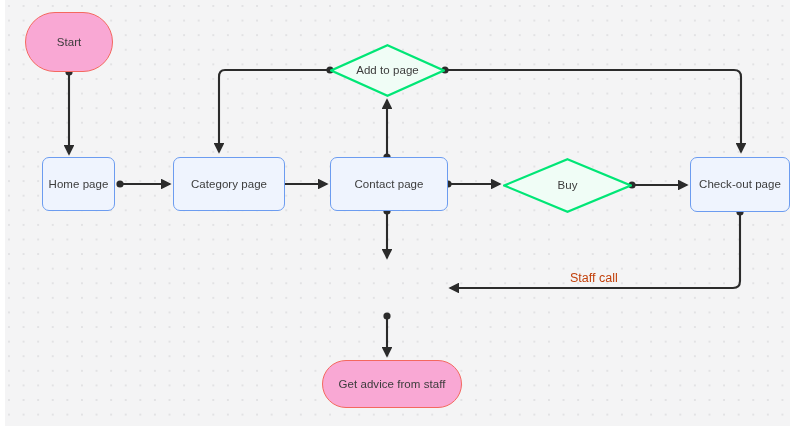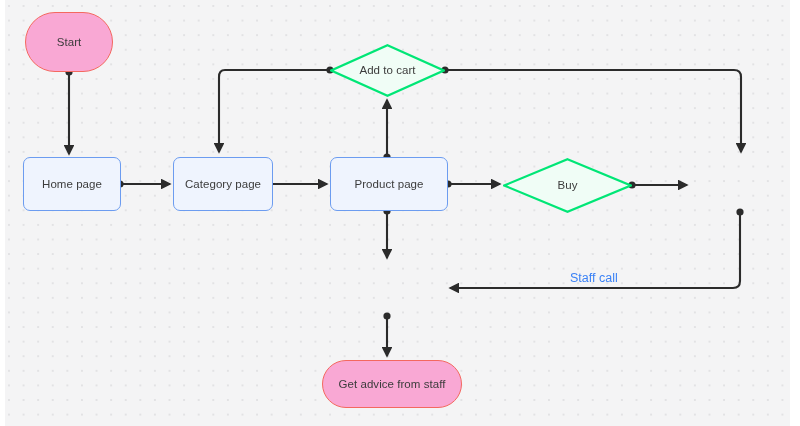--- a/index.html
+++ b/index.html
@@ -70,21 +70,21 @@
     height: 100%;
   }
   .diamond-label {
     position: relative;
     z-index: 2;
   }
   .edge-label {
     position: absolute;
     font-family: "Liberation Sans", sans-serif;
     font-size: 12.5px;
-    color: #3b82f6;
+    color: #c2410c;
     background: transparent;
     white-space: nowrap;
   }
 </style>
 </head>
 <body>
 
 <div id="canvas">
 
   <div id="board"></div>
@@ -155,45 +155,48 @@
 
     </g>
   </svg>
 
   <div class="edge-label" style="left:570px; top:271px;">Staff call</div>
 
   <div class="node terminator" style="left:25px; top:12px; width:88px; height:60px;">
     <span>Start</span>
   </div>
 
-  <div class="node process" style="left:23px; top:157px; width:98px; height:54px;">
+  <div class="node process" style="left:42px; top:157px; width:73px; height:54px;">
     <span>Home page</span>
   </div>
 
-  <div class="node process" style="left:173px; top:157px; width:100px; height:54px;">
+  <div class="node process" style="left:173px; top:157px; width:112px; height:54px;">
     <span>Category page</span>
   </div>
 
   <div class="node process" style="left:330px; top:157px; width:118px; height:54px;">
-    <span>Product page</span>
+    <span>Contact page</span>
   </div>
 
   <div class="node decision" style="left:330px; top:44px; width:115px; height:53px;">
     <svg class="diamond-svg" viewBox="0 0 115 53" preserveAspectRatio="none" xmlns="http://www.w3.org/2000/svg">
       <polygon points="57.5,1.2 113.8,26.5 57.5,51.8 1.2,26.5" fill="#f0fdf6" stroke="#00e676" stroke-width="2.2" vector-effect="non-scaling-stroke"></polygon>
     </svg>
-    <span class="diamond-label">Add to cart</span>
+    <span class="diamond-label">Add to page</span>
   </div>
 
   <div class="node decision" style="left:503px; top:158px; width:129px; height:55px;text-align:right;">
     <svg class="diamond-svg" viewBox="0 0 129 55" preserveAspectRatio="none" xmlns="http://www.w3.org/2000/svg">
       <polygon points="64.5,1.2 127.8,27.5 64.5,53.8 1.2,27.5" fill="#f0fdf6" stroke="#00e676" stroke-width="2.2" vector-effect="non-scaling-stroke"></polygon>
     </svg>
     <span class="diamond-label">Buy</span>
   </div>
 
+  <div class="node process" style="left:690px; top:157px; width:100px; height:55px;">
+    <span>Check-out page</span>
+  </div>
 
 
   <div class="node terminator" style="left:322px; top:360px; width:140px; height:48px;text-align:center;">
     <span>Get advice from staff</span>
   </div>
 
 </div>
 
 </body></html>

